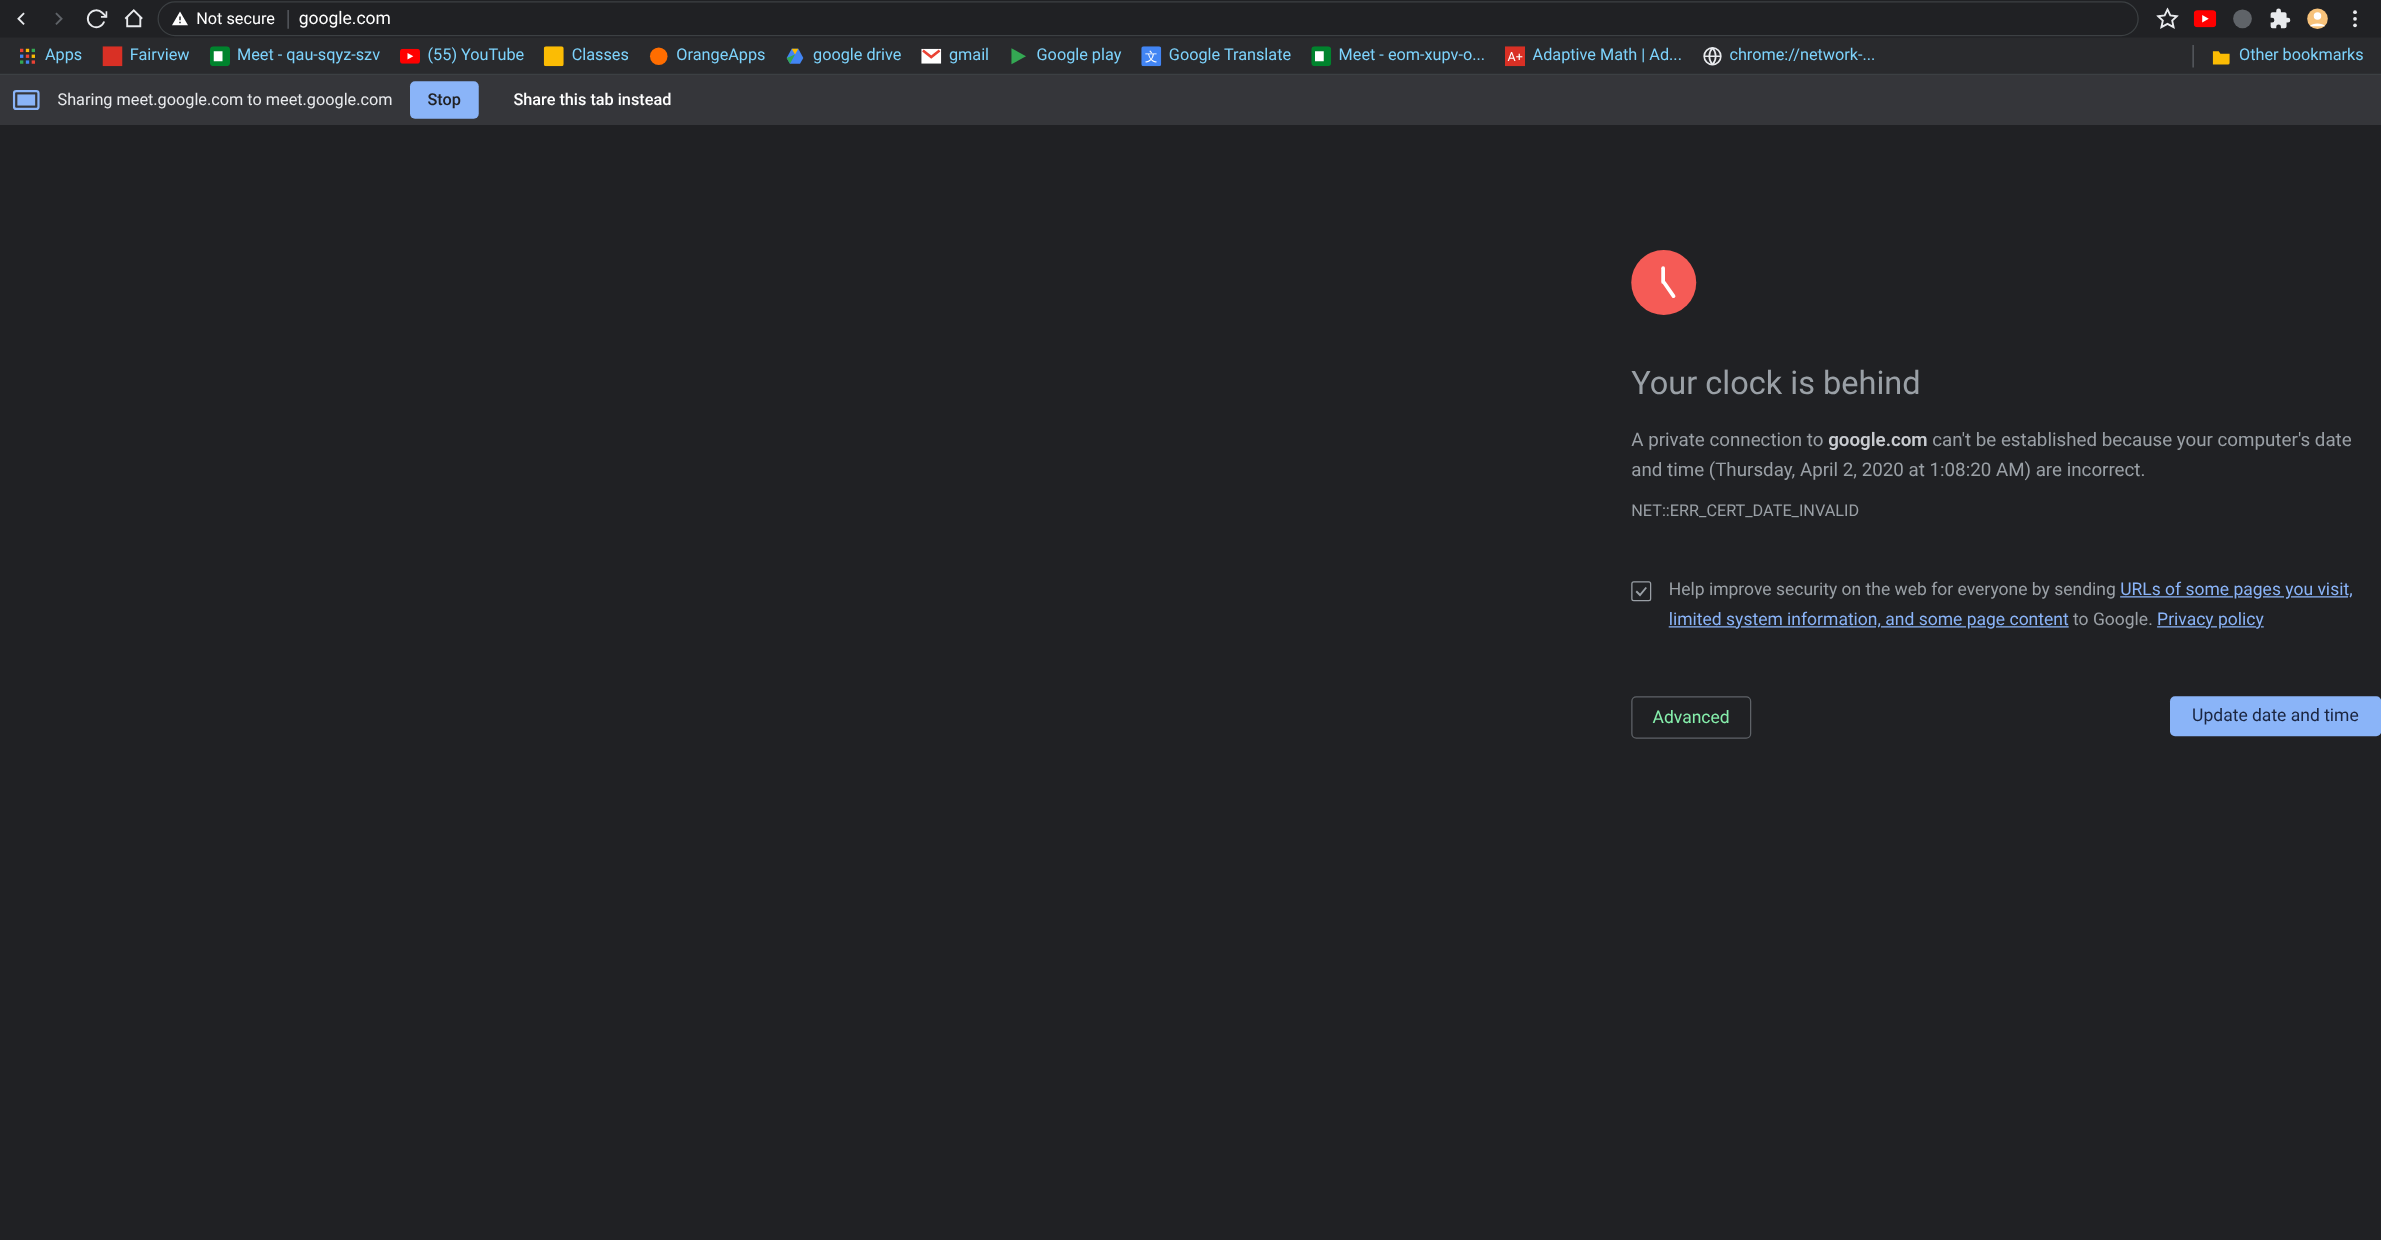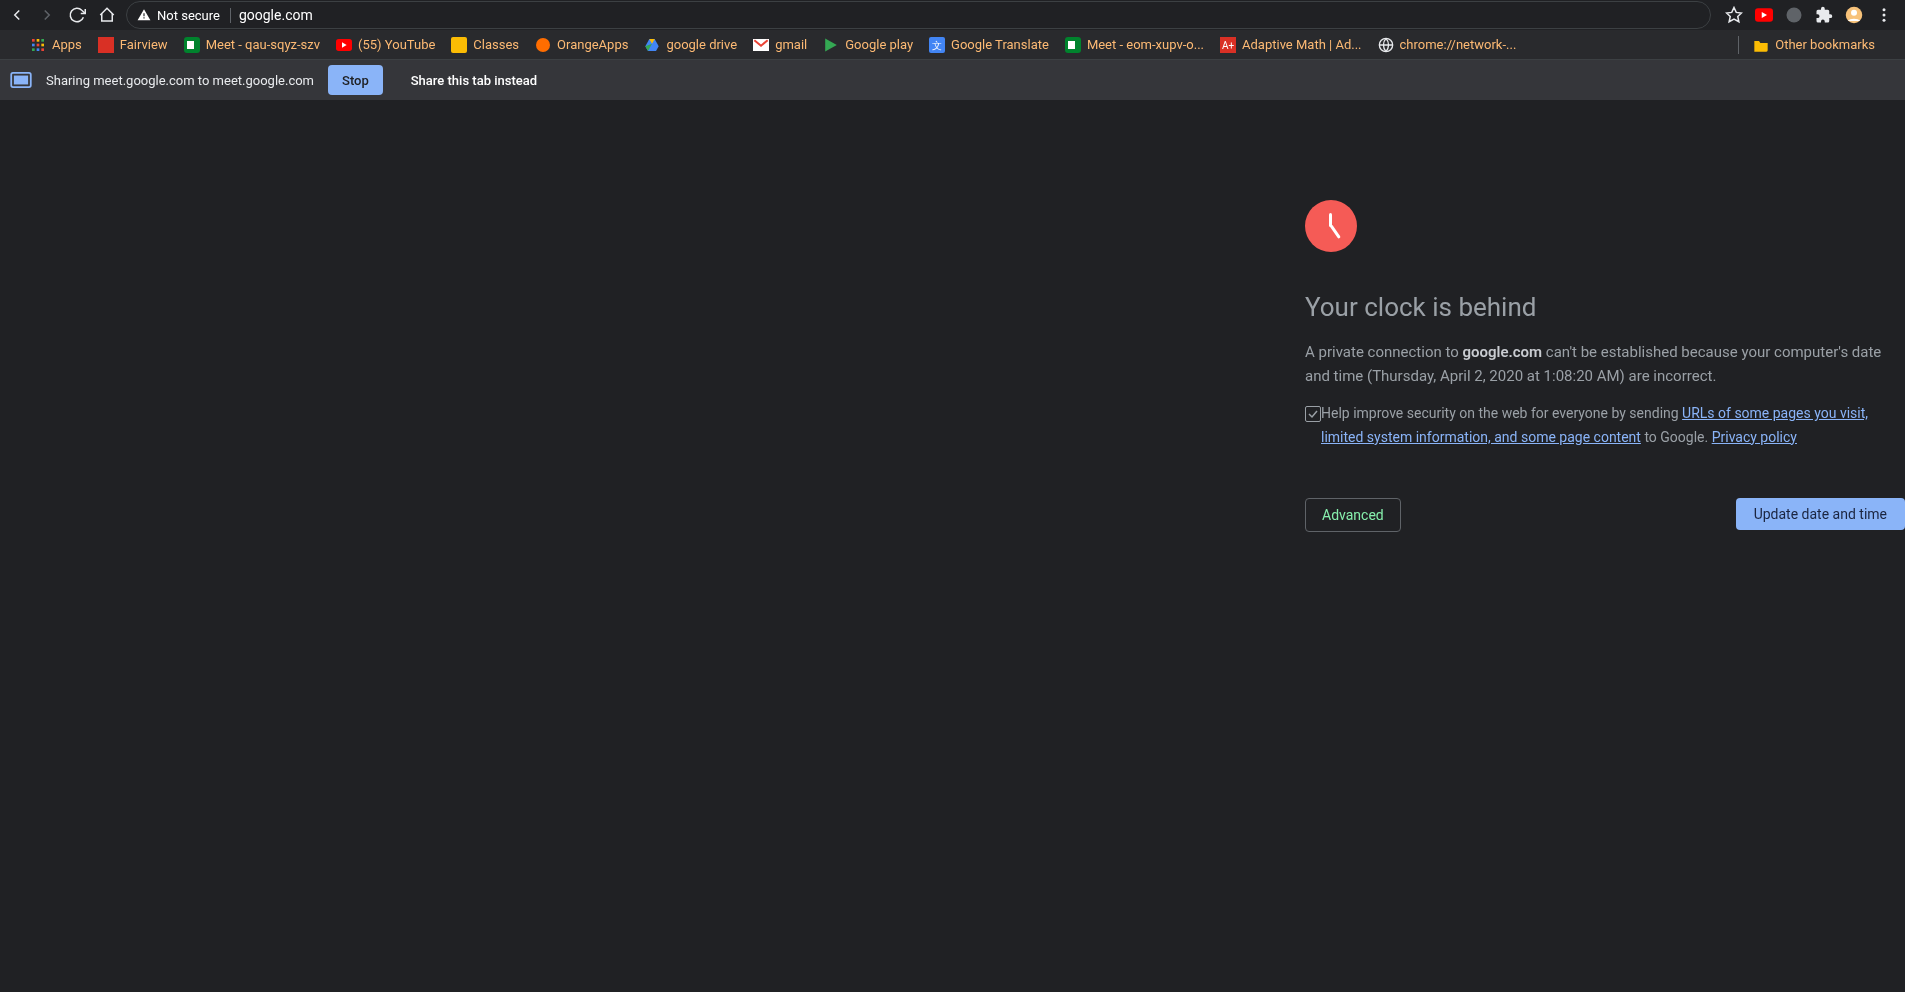--- a/index.html
+++ b/index.html
@@ -7,21 +7,21 @@
   
   .omnibox-row{height:30px;background:#202124;display:flex;align-items:center;padding:0 6px;gap:8px;}
   .nav-btn{width:22px;height:22px;display:flex;align-items:center;justify-content:center;color:#9aa0a6;border-radius:50%;}
   .nav-btn.disabled{color:#555;}
   .addr-bar{flex:1;height:28px;background:#202124;border-radius:14px;display:flex;align-items:center;padding:12px 10px;color:#fff;font-size:14px;gap:8px;border:1px solid #3c4043;}
   .addr-security{display:flex;align-items:center;gap:6px;color:#fff;font-size:13px;border-right:1px solid #5f6368;padding-right:10px;}
   .addr-url{color:#fff;font-size:14px;}
   .ext-area{display:flex;align-items:center;gap:12px;padding:0 6px;}
   .ext-icon{width:18px;height:18px;display:flex;align-items:center;justify-content:center;color:#9aa0a6;}
   
-  .bookmarks-bar{height:30px;background:#292a2d;display:flex;align-items:center;padding:0 24px;font-size:13px;color:#fdba74;gap:4px;border-bottom:1px solid #3c4043;}
+  .bookmarks-bar{height:30px;background:#292a2d;display:flex;align-items:center;padding:0 8px;font-size:13px;color:#7dd3fc;gap:4px;border-bottom:1px solid #3c4043;}
   .bm{display:flex;align-items:center;gap:6px;padding:0 6px;height:26px;border-radius:4px;white-space:nowrap;}
   .bm-icon{width:16px;height:16px;display:flex;align-items:center;justify-content:center;}
   .bm-spacer{flex:1;}
   .bm-sep{width:1px;height:18px;background:#5f6368;margin:0 4px;}
   
   .share-bar{height:40px;background:#35363a;display:flex;align-items:center;padding:0 10px;font-size:13px;color:#e8eaed;gap:14px;}
   .share-icon{width:22px;height:16px;display:flex;align-items:center;justify-content:center;}
   .btn{height:30px;border-radius:4px;border:none;font-size:13px;padding:0 14px;cursor:pointer;}
   .btn-stop{background:#8ab4f8;color:#202124;font-weight:500;}
   .btn-share{background:transparent;color:#ffffff;font-weight:500;}
@@ -29,21 +29,21 @@
   .content{display:flex;justify-content:flex-end;padding-top:100px;}
   .interstitial{width:600px;}
   .clock-icon{width:52px;height:52px;background:#f55b56;border-radius:50%;position:relative;margin-bottom:40px;}
   .clock-hand{position:absolute;background:#fff;border-radius:2px;}
   .clock-hand.hour{width:3px;height:14px;left:24px;top:13px;}
   .clock-hand.min{width:3px;height:16px;left:24px;top:25px;transform-origin:top center;transform:rotate(-35deg);}
   h1{color:#9aa0a6;font-size:26px;font-weight:400;margin-bottom:18px;}
   .msg{color:#9aa0a6;font-size:15px;line-height:1.6;margin-bottom:14px;}
   .msg b{color:#c9ccd1;font-weight:600;}
   .err-code{color:#9aa0a6;font-size:13px;margin-bottom:44px;}
-  .opt-row{display:flex;font-size:14px;line-height:1.7;margin-bottom:48px;}
+  .opt-row{display:flex;gap:14px;font-size:14px;line-height:1.7;margin-bottom:48px;}
   .chk{width:16px;height:16px;border:1px solid #9aa0a6;border-radius:2px;margin-top:4px;display:flex;align-items:center;justify-content:center;color:#9aa0a6;font-size:12px;flex-shrink:0;}
   .opt-text{color:#9aa0a6;}
   .link{color:#8ab4f8;text-decoration:underline;}
   .btn-row{display:flex;justify-content:space-between;}
   .btn-adv{background:transparent;color:#86efac;border:1px solid #5f6368;height:34px;padding:0 16px;border-radius:4px;font-size:14px;}
   .btn-update{background:#8ab4f8;color:#1b2540;border:none;height:32px;padding:0 18px;border-radius:4px;font-size:14px;}
   svg{display:block;}
 </style>
 </head>
 <body>
@@ -276,20 +276,21 @@
       <div class="clock-hand hour"></div>
       <div class="clock-hand min"></div>
     </div>
 
     <h1>Your clock is behind</h1>
 
     <p class="msg">
       <span>A private connection to </span><b>google.com</b><span> can't be established because your computer's date and time (Thursday, April 2, 2020 at 1:08:20 AM) are incorrect.</span>
     </p>
 
+    <div class="err-code">NET::ERR_CERT_DATE_INVALID</div>
 
     <div class="opt-row">
       <div class="chk">
         <svg width="12" height="12" viewBox="0 0 24 24" fill="none" stroke="#9aa0a6" stroke-width="3">
             <polyline points="4 12 10 18 20 6"></polyline>
           </svg>
       </div>
       <div class="opt-text">
         <span>Help improve security on the web for everyone by sending </span><a class="link" href="#">URLs of some pages you visit, limited system information, and some page content</a><span> to Google. </span><a class="link" href="#">Privacy policy</a>
       </div>

